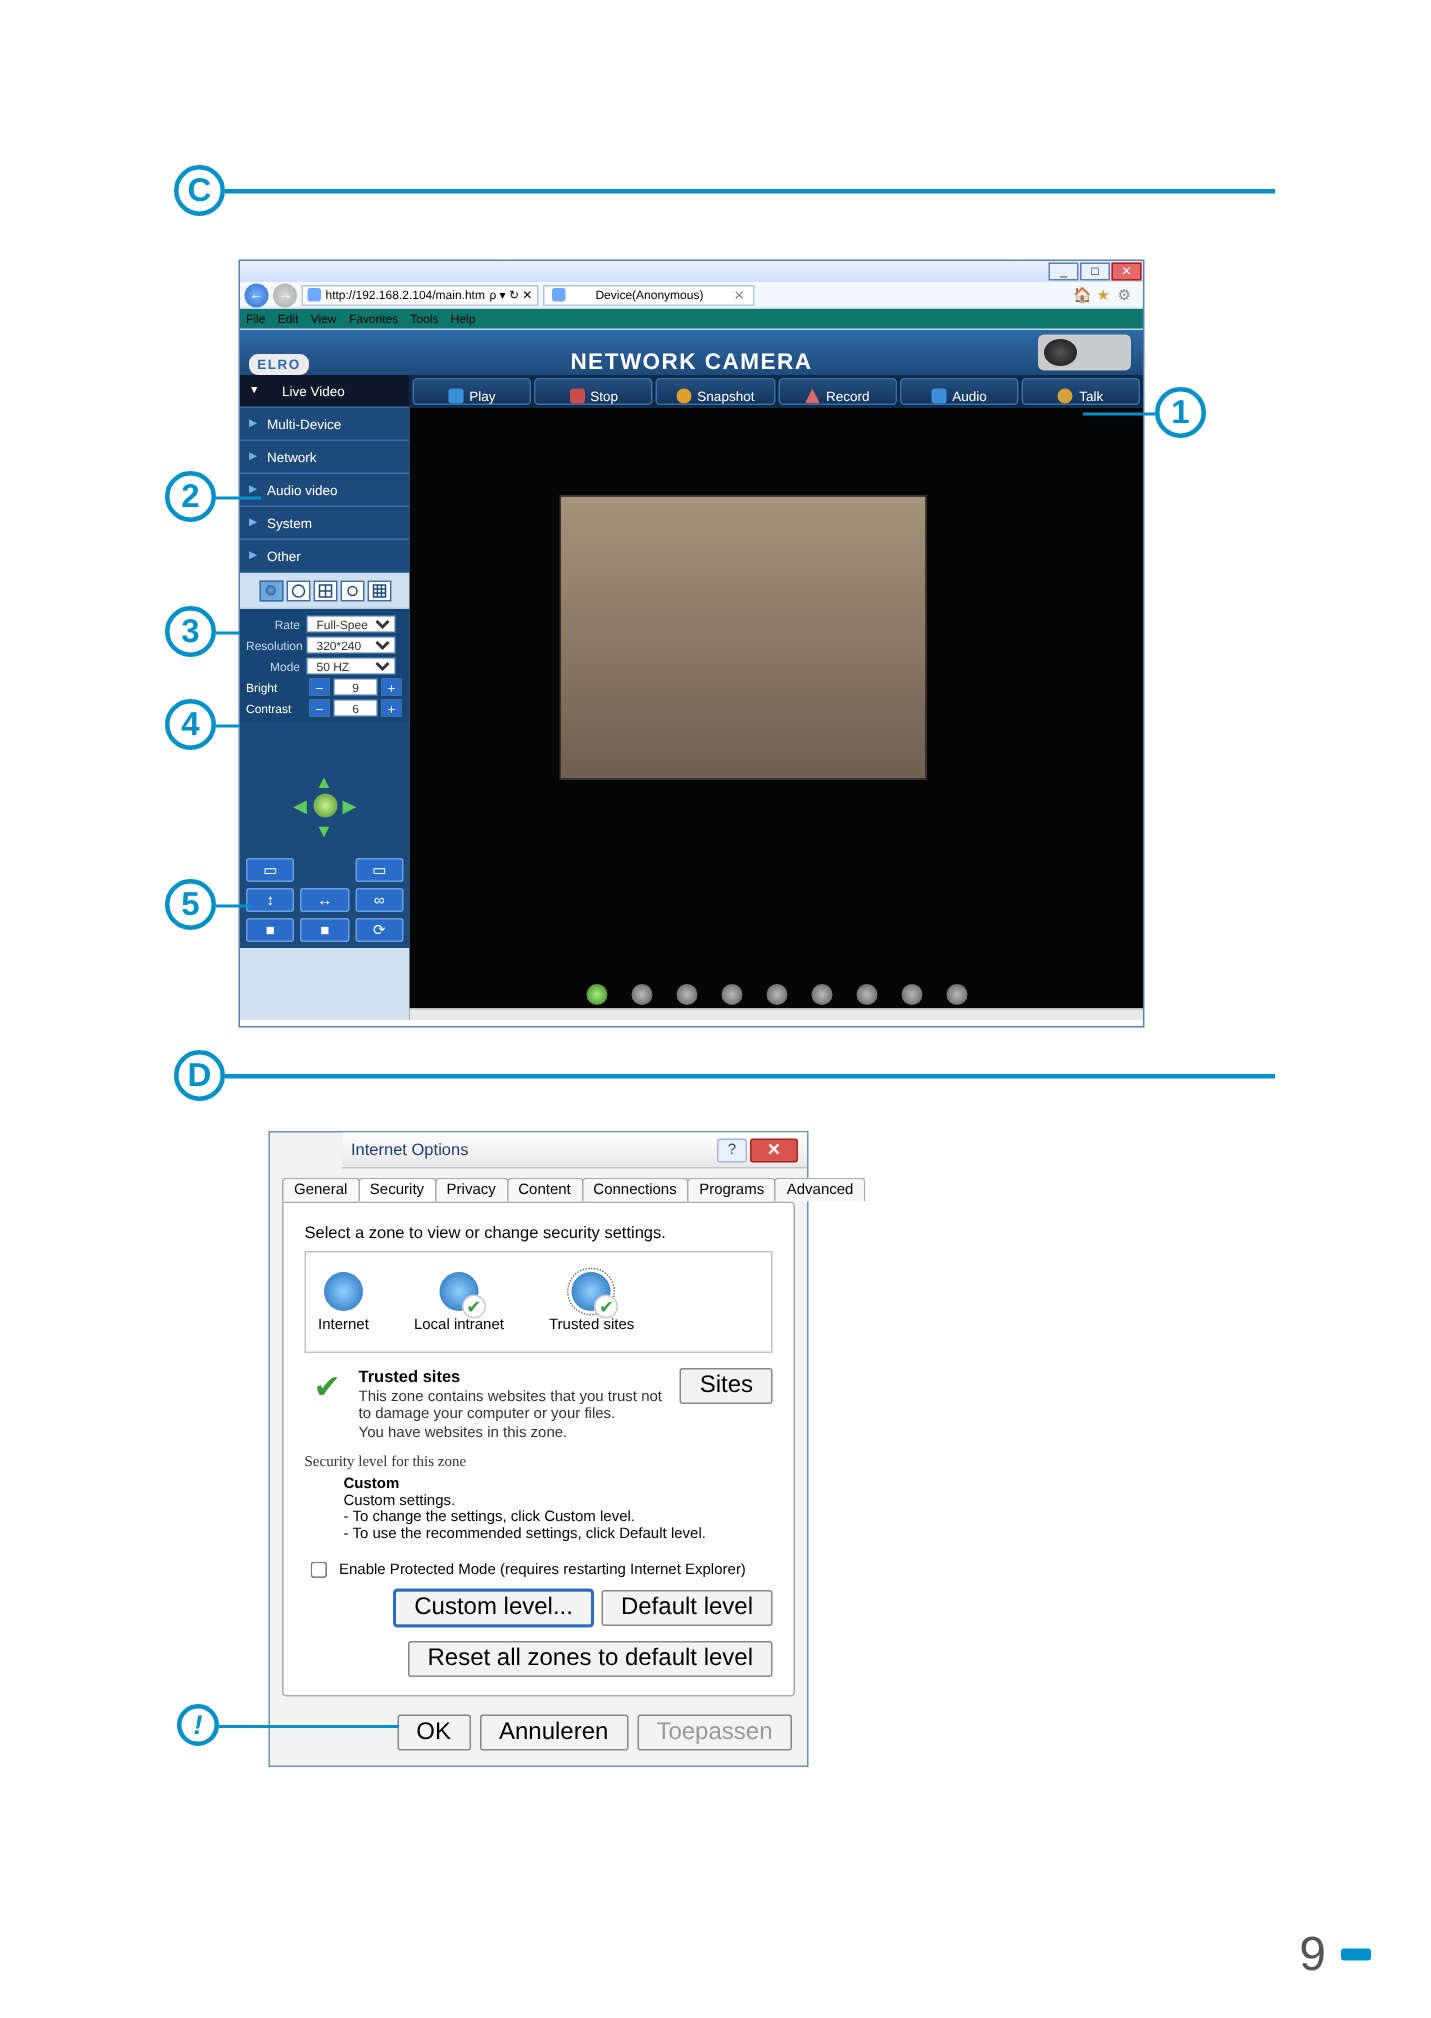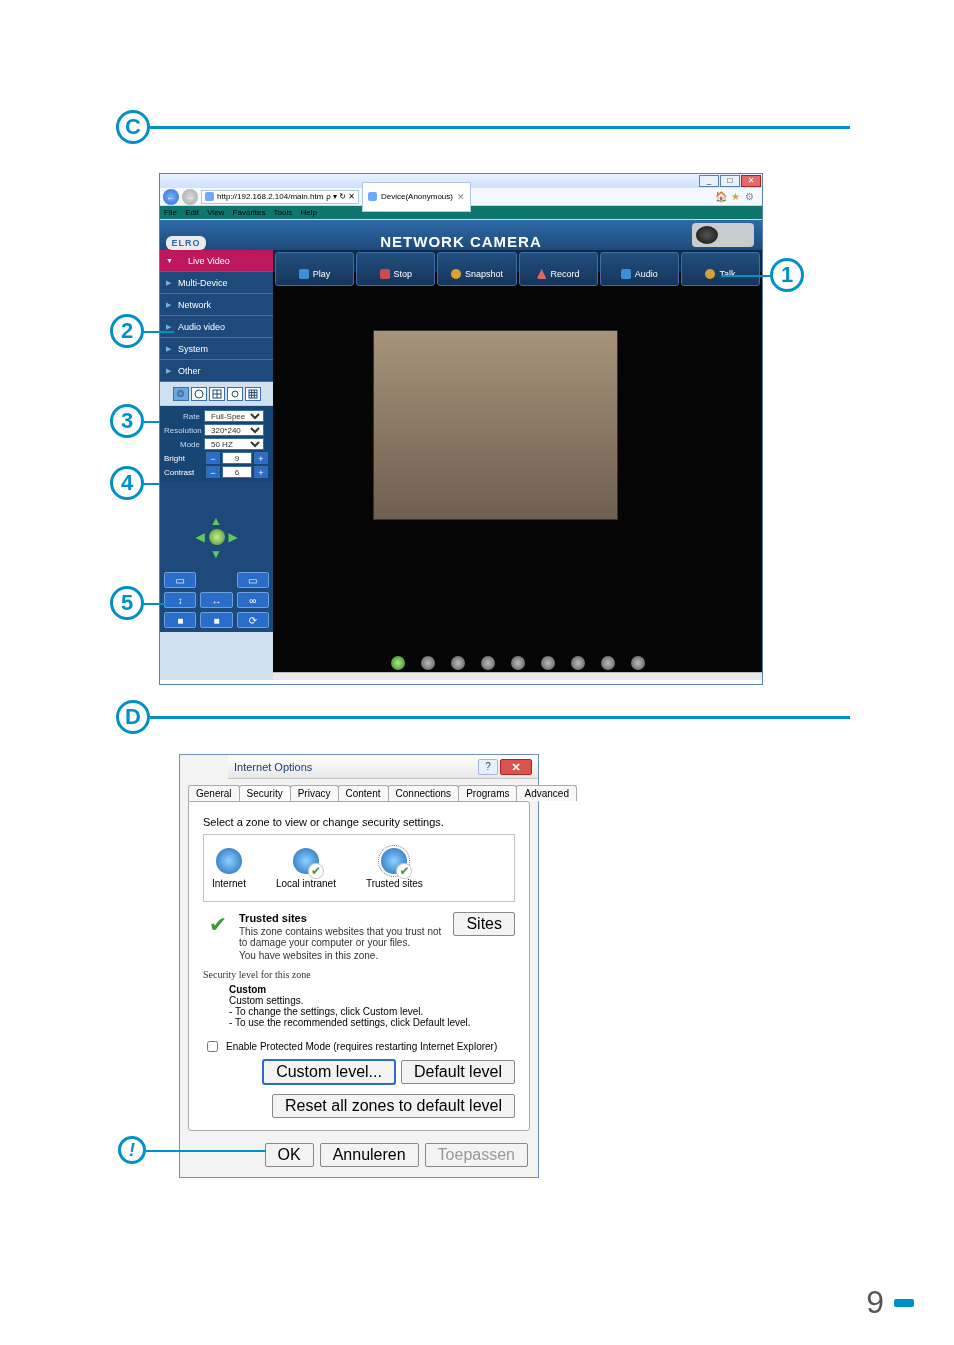--- a/index.html
+++ b/index.html
@@ -140,29 +140,29 @@
     font-size: 8px;
     line-height: 12px;
     display: flex;
     align-items: center;
     gap: 3px;
   }
   .url-box .favicon {
     width: 9px; height: 9px; background: #6daaff; border-radius: 2px;
   }
   .tab-box {
-    height: 30px;
+    height: 14px;
     border: 1px solid #b0c4e4;
     background: #fff;
     padding: 0 5px;
     font-size: 8px;
     line-height: 12px;
     display: flex;
     align-items: center;
-    gap: 4px;
+    gap: 20px;
   }
   .tab-close {
     color: #888;
     font-size: 9px;
   }
   .ie-heart-icons {
     margin-left: auto;
     display: flex;
     gap: 3px;
     padding-right: 4px;
@@ -258,21 +258,21 @@
     position: relative;
   }
   .side-item::before {
     content: "▶";
     position: absolute;
     left: 6px;
     font-size: 7px;
     color: #6fb3e6;
   }
   .side-item.active::before { color: #fff; content: "▼"; }
-  .side-item.active { background: #be185d; padding-left: 28px; }
+  .side-item.active { background: #0f172a; padding-left: 28px; }
 
   .zoom-row {
     height: 24px;
     background: #d0e0ef;
     border-bottom: 1px solid #b8cbe0;
     display: flex;
     align-items: center;
     justify-content: center;
     gap: 2px;
     padding: 2px 4px;
@@ -413,24 +413,24 @@
     background: #0e2a46;
   }
   .tbtn {
     flex: 1;
     background: linear-gradient(#234f7e, #14355c);
     border: 1px solid #3c6fa7;
     color: #fff;
     border-radius: 3px;
     font-size: 9px;
     display: flex;
-    align-items: flex-start;
+    align-items: flex-end;
     justify-content: center;
     gap: 4px;
-    padding: 16px 4px;
+    padding: 0 4px;
     white-space: nowrap;
   }
   .tbtn .ico {
     width: 10px; height: 10px; border-radius: 2px;
     display: inline-block;
   }
   .video-box {
     position: absolute;
     left: 100px;
     top: 80px;

